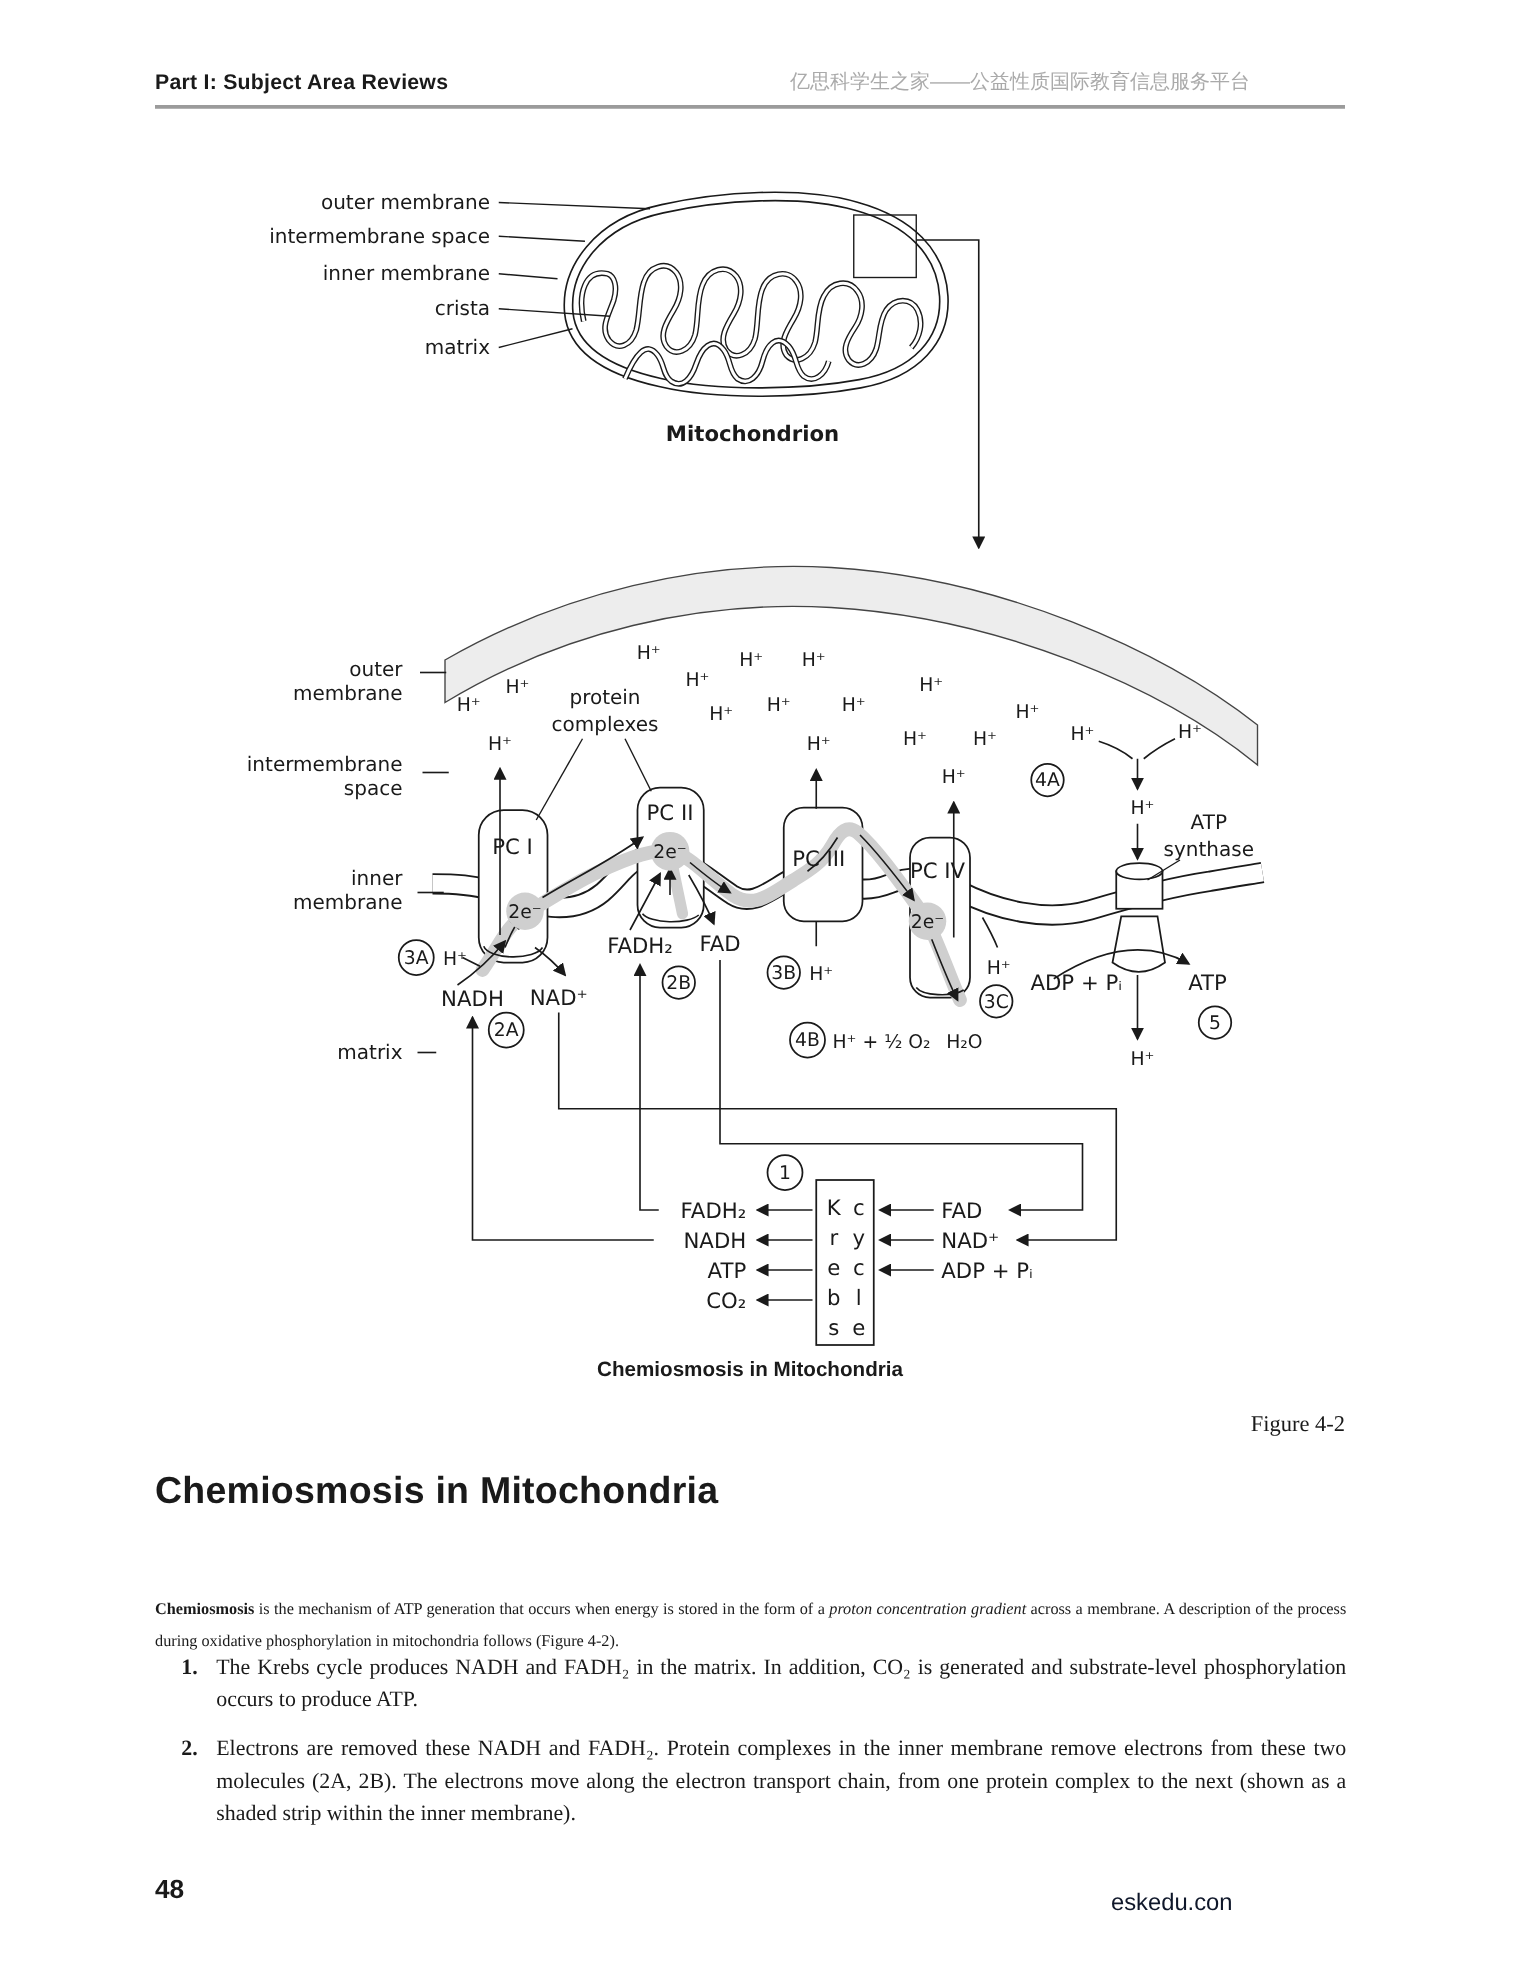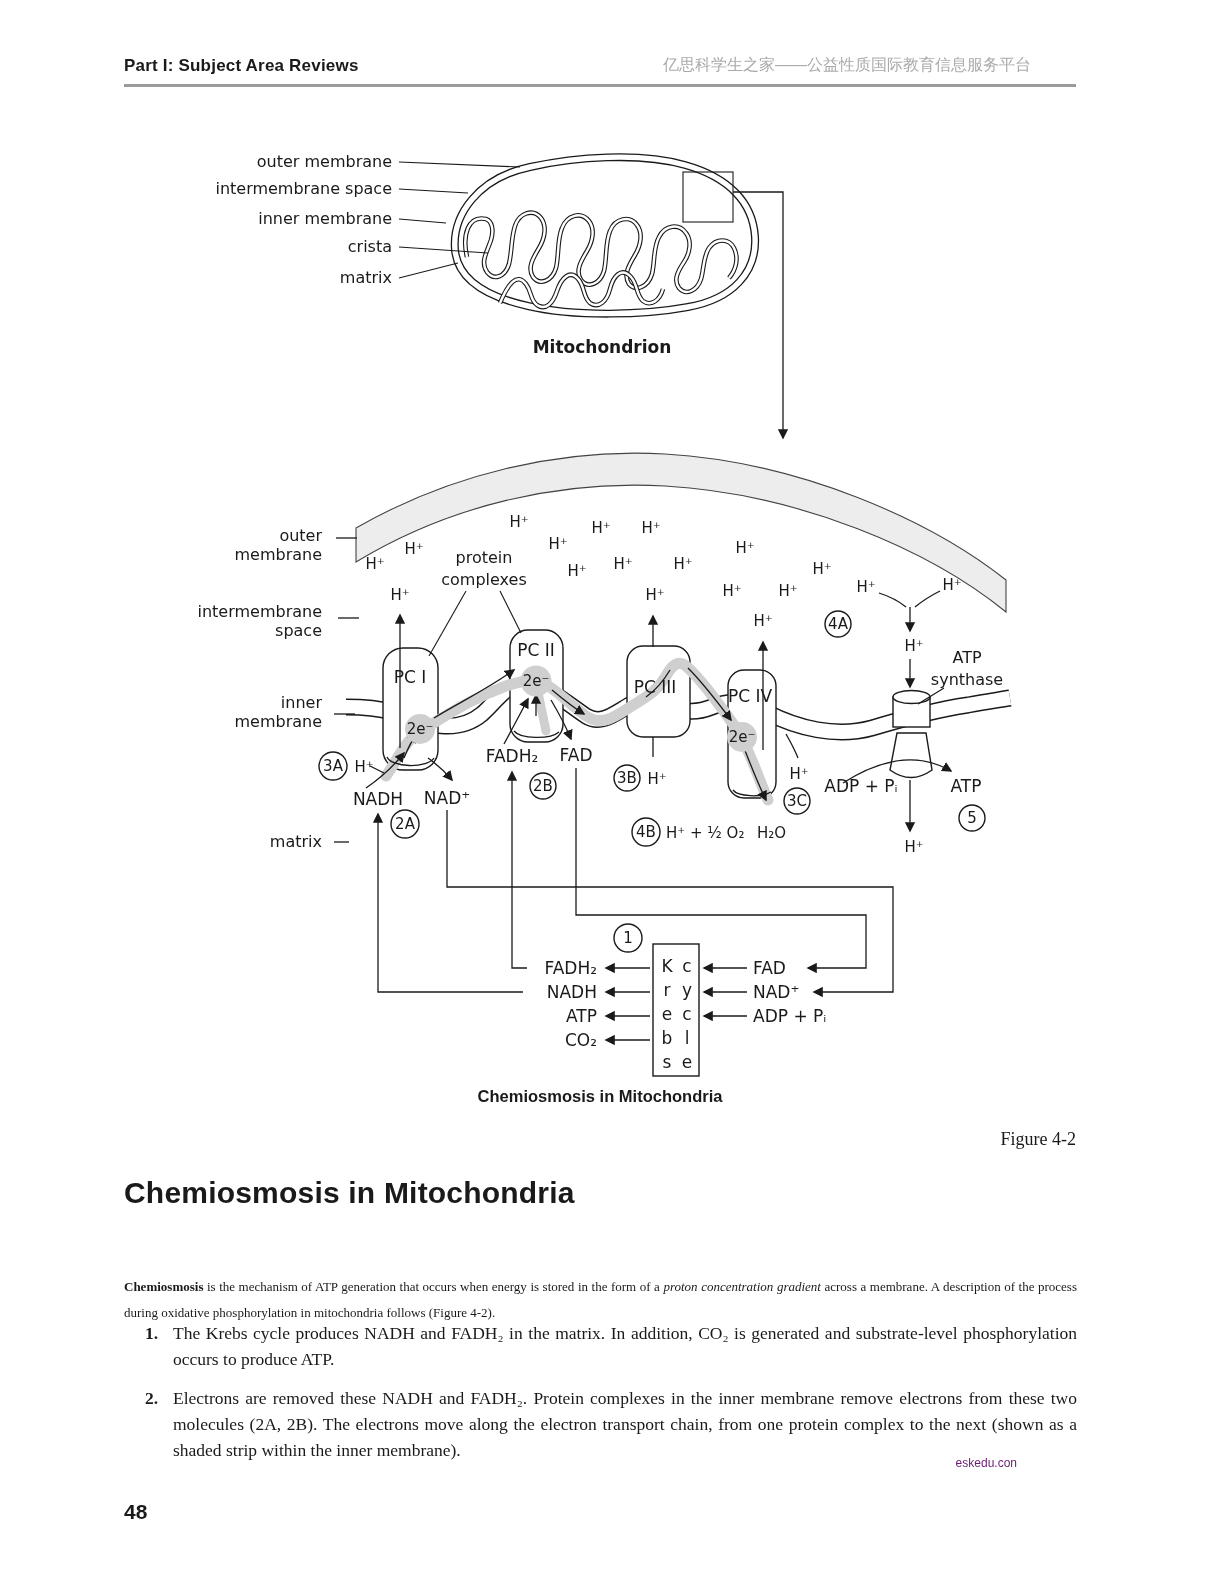--- a/index.html
+++ b/index.html
@@ -1,17 +1,17 @@
 <!DOCTYPE html>
 <html><head>
 <meta charset="utf-8">
 <style>
   html,body{margin:0;padding:0;background:#ffffff;}
   .page{position:relative;width:1148px;height:1584px;background:#fff;overflow:hidden;
-        font-family:"Liberation Sans",sans-serif;color:#1a1a1a;padding-left:31px;}
+        font-family:"Liberation Sans",sans-serif;color:#1a1a1a;}
   .hdr-left{position:absolute;left:124px;top:56px;font-size:17px;font-weight:bold;letter-spacing:.2px;}
   .hdr-right{position:absolute;right:148px;top:55px;font-size:16px;color:#aaa;font-family:sans-serif;margin-left:27px;}
   .hdr-rule{position:absolute;left:124px;top:84px;width:952px;height:3px;background:#9b9b9b;}
   svg.figure{position:absolute;left:120px;top:140px;}
   svg text{font-family:"DejaVu Sans",sans-serif;fill:#1a1a1a;font-size:16px;}
   .mid{text-anchor:middle}.end{text-anchor:end}
   .ion{font-size:15px;}
   .pc{font-size:17px;}
   .small{font-size:15px;}
   .bold{font-weight:bold;}
@@ -34,21 +34,21 @@
               font-family:"Liberation Serif","DejaVu Serif",serif;font-size:18px;}
   .sec-title{position:absolute;left:124px;top:1176px;font-size:30px;font-weight:bold;letter-spacing:.2px;}
   .intro{position:absolute;left:124px;top:1234px;width:953px;text-align:justify;
          font-family:"Liberation Serif","DejaVu Serif",serif;font-size:13px;line-height:26px;margin-top:40px;}
   .intro .lead{font-weight:bold;} .intro .it{font-style:italic;}
   .list{position:absolute;left:145px;top:1320px;width:932px;
         font-family:"Liberation Serif","DejaVu Serif",serif;font-size:17.5px;line-height:26px;}
   .item{position:relative;padding-left:28px;margin-bottom:13px;text-align:justify;}
   .item .num{position:absolute;left:0;top:0;font-weight:bold;}
   .item .b{font-weight:normal;}
-  .watermark{position:absolute;right:162px;top:1456px;font-size:12px;color:#701a75;}
+  .watermark{position:absolute;right:162px;top:1512px;font-size:19px;color:#0f172a;}
   .pageno{position:absolute;left:124px;top:1500px;font-size:21px;font-weight:bold;}
 </style>
 </head>
 <body>
 
 <div class="page">
 
   <div class="hdr-left">Part I: Subject Area Reviews</div>
   <div class="hdr-right">亿思科学生之家——公益性质国际教育信息服务平台</div>
   <div class="hdr-rule"></div>

